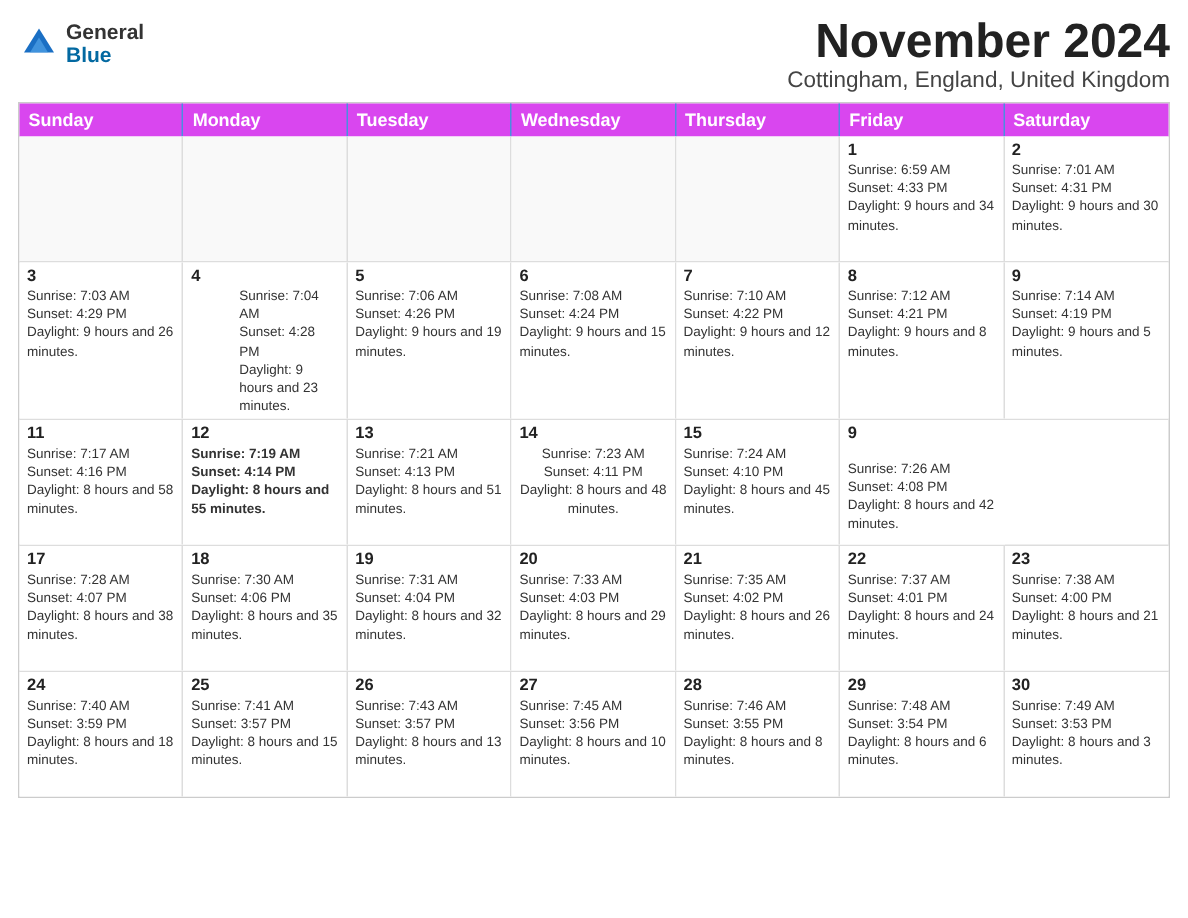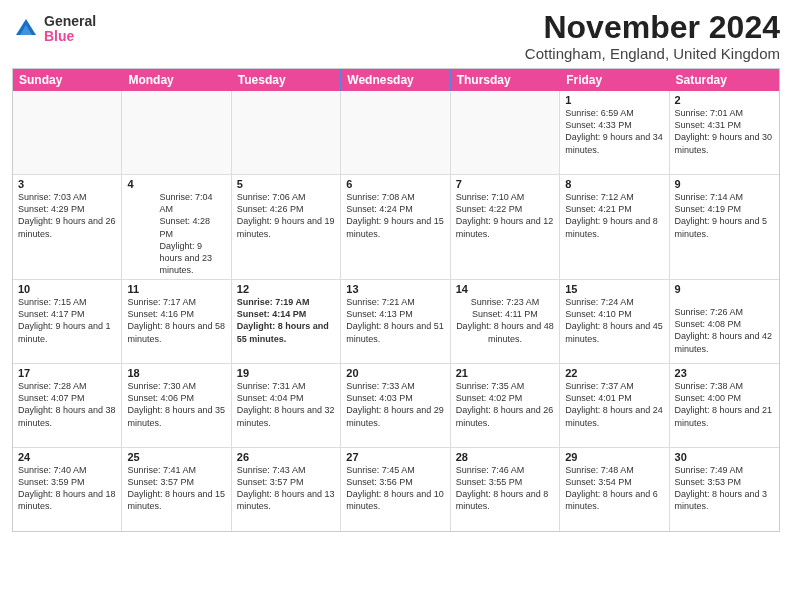--- a/index.html
+++ b/index.html
@@ -29,21 +29,21 @@
       margin-top: 4px;
     }
     .logo-text {
       display: flex;
       flex-direction: column;
       font-size: 14px;
       font-weight: bold;
       line-height: 1.1;
     }
     .logo-general { color: #333; }
-    .logo-blue { color: #ec4899; }
+    .logo-blue { color: #0369a1; }
     .logo-icon {
       width: 28px;
       height: 28px;
       margin-right: 4px;
     }
     .title-block {
       text-align: right;
     }
     .month-title {
       font-size: 32px;
@@ -57,21 +57,21 @@
     }
     .calendar {
       flex: 1;
       display: flex;
       flex-direction: column;
       border: 1px solid #ccc;
     }
     .cal-header {
       display: grid;
       grid-template-columns: repeat(7, 1fr);
-      background: #ec4899;
+      background: #d946ef;
     }
     .cal-header-cell {
       color: #fff;
       font-size: 12px;
       font-weight: bold;
       padding: 4px 6px;
       border-right: 1px solid #4a8de0;
     }
     .cal-header-cell:last-child { border-right: none; }
     .cal-body {
@@ -199,26 +199,20 @@
           </div>
           <div class="cal-cell">
             <span class="day-num">9</span>
             <div class="cell-text" style="white-space: pre-line;">Sunrise: 7:14 AM
 Sunset: 4:19 PM
 Daylight: 9 hours and 5 minutes.</div>
           </div>
         </div>
         <div class="cal-row">
           <div class="cal-cell">
-            <span class="day-num">10</span>
-            <div class="cell-text" style="white-space: pre-line;">Sunrise: 7:15 AM
-Sunset: 4:17 PM
-Daylight: 9 hours and 1 minute.</div>
-          </div>
-          <div class="cal-cell">
             <span class="day-num">11</span>
             <div class="cell-text" style="white-space: pre-line;">Sunrise: 7:17 AM
 Sunset: 4:16 PM
 Daylight: 8 hours and 58 minutes.</div>
           </div>
           <div class="cal-cell">
             <span class="day-num">12</span>
             <div class="cell-text" style="white-space: pre-line; font-weight: bold;">Sunrise: 7:19 AM
 Sunset: 4:14 PM
 Daylight: 8 hours and 55 minutes.</div>

